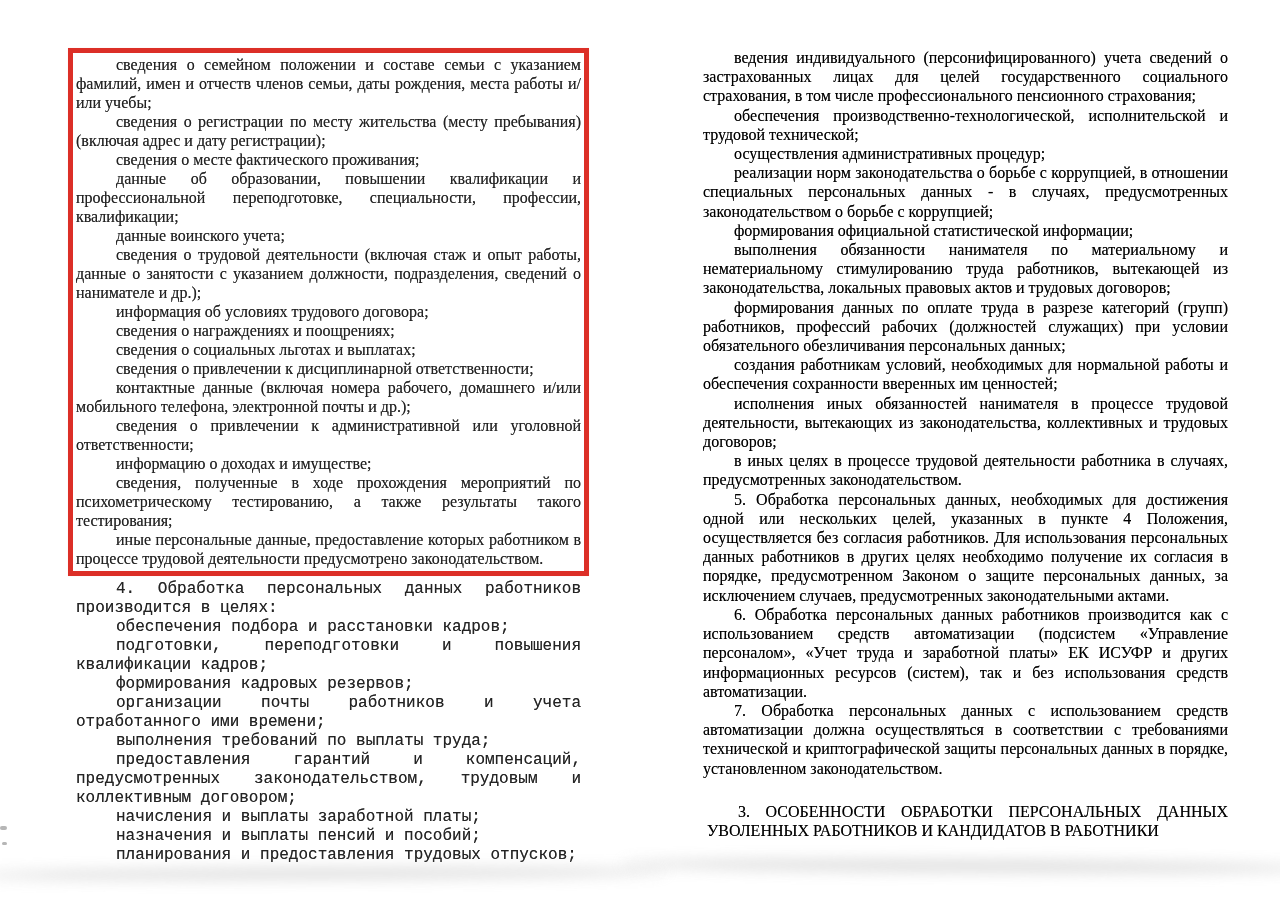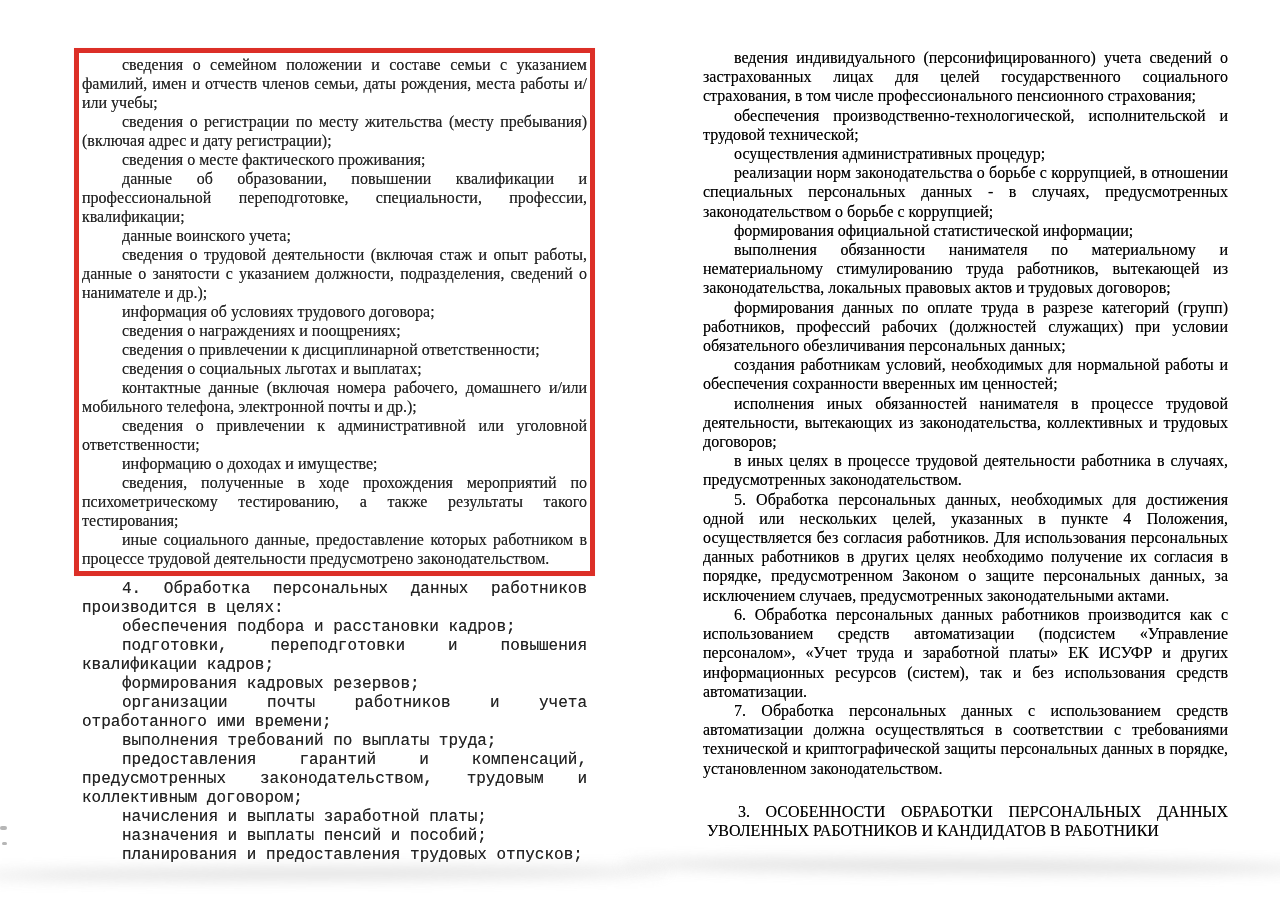--- a/index.html
+++ b/index.html
@@ -12,21 +12,21 @@
     font-family: "Liberation Serif", "DejaVu Serif", serif;
     color: #242424;
     text-rendering: optimizeLegibility;
   }
   .col {
     position: absolute;
     font-size: 16px;
     line-height: 19px;
     text-shadow: 0 0 0.5px rgba(20,20,20,0.6);
   }
-  .col-left  { left: 74px;  top: 48px; width: 521px; }
+  .col-left  { left: 68px;  top: 48px; width: 521px; }
   .col-right { left: 703px; top: 48px; width: 525px; line-height: 19.2px; }
   .para {
     margin: 0;
     text-align: justify;
     text-indent: 40px;
   }
   .col-right .para { text-indent: 31px; }
   .red-box {
     border: 5px solid #dc2f27;
     padding: 2px 3px 3px 3px;
@@ -68,27 +68,27 @@
   <div class="col col-left" style="color: rgb(36, 36, 36);">
     <div class="red-box" style="border-color: rgb(220, 47, 39);">
         <p class="para">сведения о семейном положении и составе семьи с указанием фамилий, имен и отчеств членов семьи, даты рождения, места работы и/или учебы;</p>
         <p class="para">сведения о регистрации по месту жительства (месту пребывания) (включая адрес и дату регистрации);</p>
         <p class="para">сведения о месте фактического проживания;</p>
         <p class="para">данные об образовании, повышении квалификации и профессиональной переподготовке, специальности, профессии, квалификации;</p>
         <p class="para">данные воинского учета;</p>
         <p class="para">сведения о трудовой деятельности (включая стаж и опыт работы, данные о занятости с указанием должности, подразделения, сведений о нанимателе и др.);</p>
         <p class="para">информация об условиях трудового договора;</p>
         <p class="para">сведения о награждениях и поощрениях;</p>
+        <p class="para">сведения о социальных льготах и выплатах;</p>
         <p class="para">сведения о привлечении к дисциплинарной ответственности;</p>
-        <p class="para">сведения о социальных льготах и выплатах;</p>
         <p class="para">контактные данные (включая номера рабочего, домашнего и/или мобильного телефона, электронной почты и др.);</p>
         <p class="para">сведения о привлечении к административной или уголовной ответственности;</p>
         <p class="para">информацию о доходах и имуществе;</p>
         <p class="para">сведения, полученные в ходе прохождения мероприятий по психометрическому тестированию, а также результаты такого тестирования;</p>
-        <p class="para">иные социального данные, предоставление которых работником в процессе трудовой деятельности предусмотрено законодательством.</p>
+        <p class="para">иные персональные данные, предоставление которых работником в процессе трудовой деятельности предусмотрено законодательством.</p>
       </div>
     <div class="below-box">
         <p class="para">4. Обработка персональных данных работников производится в целях:</p>
         <p class="para">обеспечения подбора и расстановки кадров;</p>
         <p class="para">подготовки, переподготовки и повышения квалификации кадров;</p>
         <p class="para">формирования кадровых резервов;</p>
         <p class="para">организации почты работников и учета отработанного ими времени;</p>
         <p class="para">выполнения требований по выплаты труда;</p>
         <p class="para">предоставления гарантий и компенсаций, предусмотренных законодательством, трудовым и коллективным договором;</p>
         <p class="para">начисления и выплаты заработной платы;</p>

